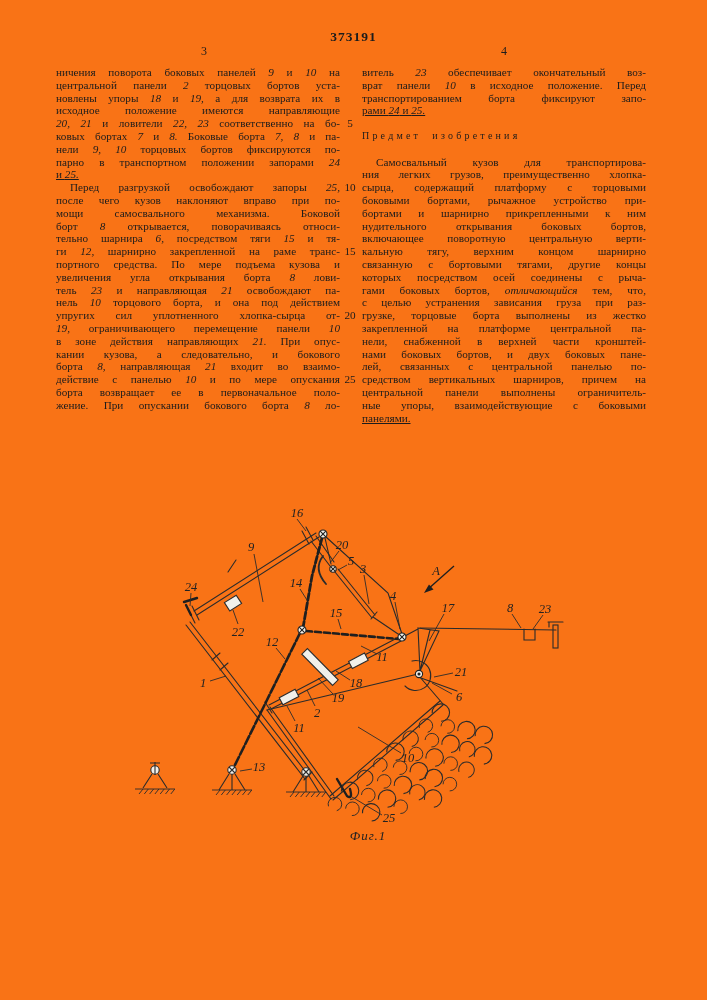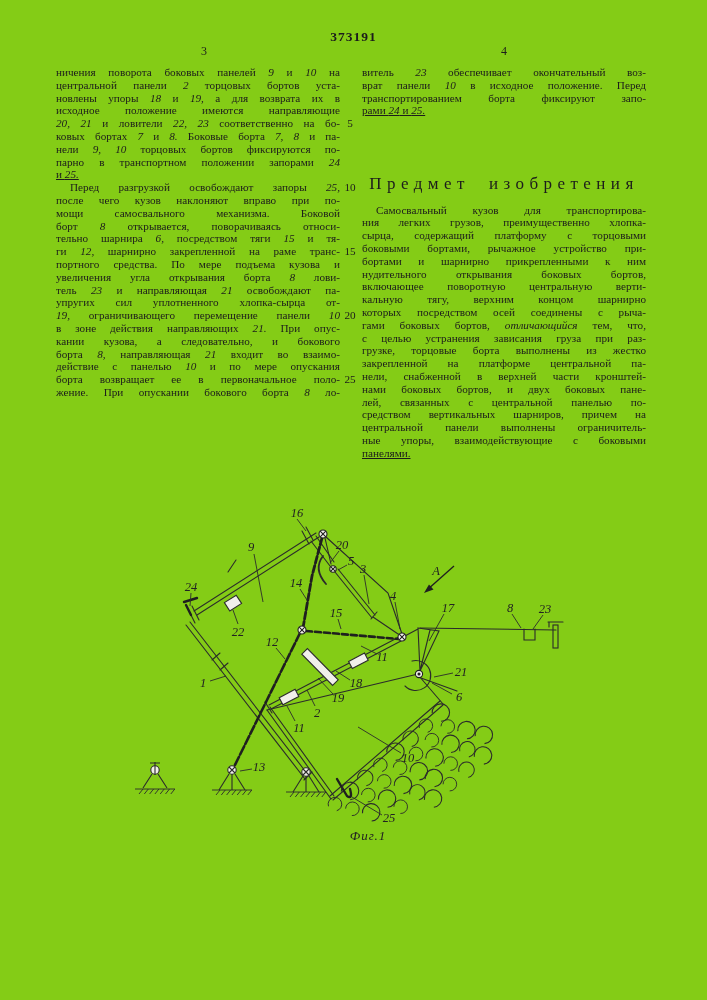--- a/index.html
+++ b/index.html
@@ -1,18 +1,18 @@
 <!DOCTYPE html>
 <html><head>
 <meta charset="utf-8">
 <style>
   html,body{margin:0;padding:0;background:#888;}
   .page{
     position:relative;width:707px;height:1000px;margin:0 auto;
-    background:#84cc16;
+    background:#f97316;
     font-family:"Liberation Serif","DejaVu Serif",serif;
     color:#1c1c1c;overflow:hidden;
   }
   .patent-number{
     position:absolute;top:29px;left:0;width:707px;text-align:center;
     font-weight:bold;font-size:13.5px;letter-spacing:1px;
   }
   .col-num{position:absolute;top:44px;font-size:12px;}
   .col-num.left{left:196px;width:16px;text-align:center;}
   .col-num.right{left:496px;width:16px;text-align:center;}
@@ -21,22 +21,22 @@
   .textcol.right{left:362px;}
   .line{
     height:12.8px;line-height:12.8px;white-space:nowrap;
     text-align:justify;text-align-last:justify;overflow:visible;
   }
   .line.plain{text-align-last:left;text-decoration:underline;}
   .line.indent{padding-left:14px;}
   .line i{font-style:italic;}
   .spacer{height:12.8px;}
   .heading{
-    height:12.8px;line-height:12.8px;text-align:center;
-    letter-spacing:0.32em;word-spacing:0.55em;font-size:17px;margin-top:48px;
+    height:12.8px;line-height:12.8px;
+    letter-spacing:0.32em;word-spacing:0.55em;font-size:10px;
   }
   .gutter-num{
     position:absolute;left:338px;width:24px;text-align:center;
     font-size:11.2px;height:12.8px;line-height:12.8px;
   }
   .figure-wrap{position:absolute;left:0;top:470px;width:707px;height:400px;}
   svg text.plabel{
     font-family:"Liberation Serif","DejaVu Serif",serif;
     font-style:italic;font-size:12.5px;fill:#222;
   }
@@ -67,20 +67,21 @@
       <div class="line plain">и <i>25.</i></div>
       <div class="line indent">Перед разгрузкой освобождают запоры <i>25,</i></div>
       <div class="line">после чего кузов наклоняют вправо при по-</div>
       <div class="line">мощи самосвального механизма. Боковой</div>
       <div class="line">борт <i>8</i> открывается, поворачиваясь относи-</div>
       <div class="line">тельно шарнира <i>6,</i> посредством тяги <i>15</i> и тя-</div>
       <div class="line">ги <i>12,</i> шарнирно закрепленной на раме транс-</div>
       <div class="line">портного средства. По мере подъема кузова и</div>
       <div class="line">увеличения угла открывания борта <i>8</i> лови-</div>
       <div class="line">тель <i>23</i> и направляющая <i>21</i> освобождают па-</div>
+      <div class="line">нель <i>10</i> торцового борта, и она под действием</div>
       <div class="line">упругих сил уплотненного хлопка-сырца от-</div>
       <div class="line"><i>19,</i> ограничивающего перемещение панели <i>10</i></div>
       <div class="line">в зоне действия направляющих <i>21.</i> При опус-</div>
       <div class="line">кании кузова, а следовательно, и бокового</div>
       <div class="line">борта <i>8,</i> направляющая <i>21</i> входит во взаимо-</div>
       <div class="line">действие с панелью <i>10</i> и по мере опускания</div>
       <div class="line">борта возвращает ее в первоначальное поло-</div>
       <div class="line">жение. При опускании бокового борта <i>8</i> ло-</div>
     </div>
   <div class="textcol right">
@@ -92,20 +93,21 @@
       <div class="heading">Предмет изобретения</div>
       <div class="spacer"></div>
       <div class="line indent">Самосвальный кузов для транспортирова-</div>
       <div class="line">ния легких грузов, преимущественно хлопка-</div>
       <div class="line">сырца, содержащий платформу с торцовыми</div>
       <div class="line">боковыми бортами, рычажное устройство при-</div>
       <div class="line">бортами и шарнирно прикрепленными к ним</div>
       <div class="line">нудительного открывания боковых бортов,</div>
       <div class="line">включающее поворотную центральную верти-</div>
       <div class="line">кальную тягу, верхним концом шарнирно</div>
+      <div class="line">связанную с бортовыми тягами, другие концы</div>
       <div class="line">которых посредством осей соединены с рыча-</div>
       <div class="line">гами боковых бортов, <i>отличающийся</i> тем, что,</div>
       <div class="line">с целью устранения зависания груза при раз-</div>
       <div class="line">грузке, торцовые борта выполнены из жестко</div>
       <div class="line">закрепленной на платформе центральной па-</div>
       <div class="line">нели, снабженной в верхней части кронштей-</div>
       <div class="line">нами боковых бортов, и двух боковых пане-</div>
       <div class="line">лей, связанных с центральной панелью по-</div>
       <div class="line">средством вертикальных шарниров, причем на</div>
       <div class="line">центральной панели выполнены ограничитель-</div>

